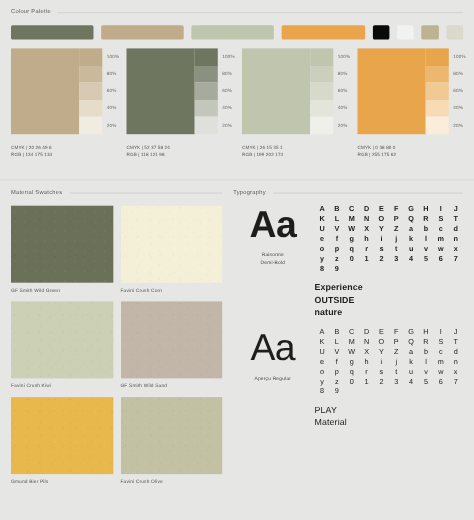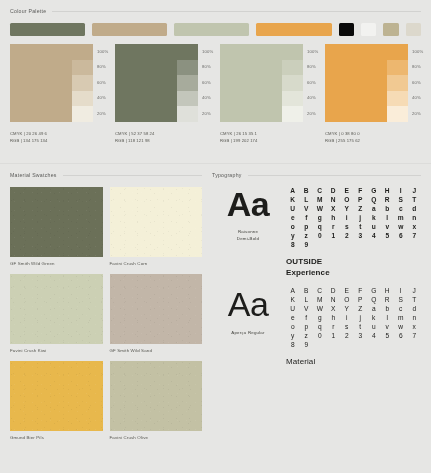--- a/index.html
+++ b/index.html
@@ -318,22 +318,23 @@
               <span>2</span>
               <span>3</span>
               <span>4</span>
               <span>5</span>
               <span>6</span>
               <span>7</span>
               <span>8</span>
               <span>9</span>
             </div>
             <div class="specimen demi">
+              <div>Experience</div>
               <div>OUTSIDE</div>
-              <div>Experience</div>
+              <div>nature</div>
             </div>
           </div>
         </div>
         <div class="typo-block">
           <div class="typo-left">
             <div class="typo-aa regular">Aa</div>
             <div class="typo-name">
               <div>Aperçu Regular</div>
             </div>
           </div>
@@ -396,20 +397,21 @@
               <span>2</span>
               <span>3</span>
               <span>4</span>
               <span>5</span>
               <span>6</span>
               <span>7</span>
               <span>8</span>
               <span>9</span>
             </div>
             <div class="specimen">
+              <div>PLAY</div>
               <div>Material</div>
             </div>
           </div>
         </div>
       </div>
   </div>
 
 </div>
 
 </body></html>

